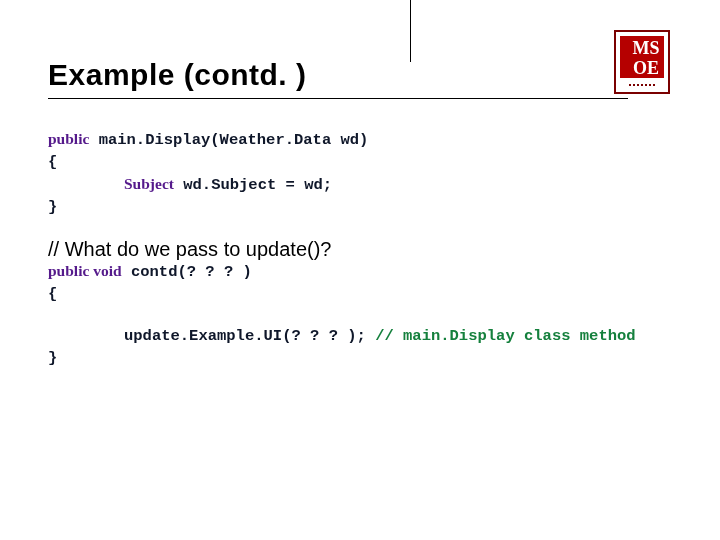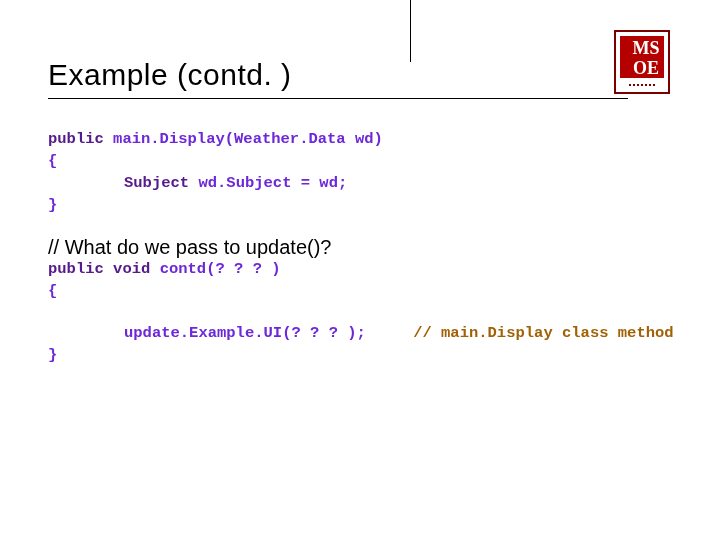--- a/index.html
+++ b/index.html
@@ -17,21 +17,21 @@
     left: 410px;
     width: 1px;
     height: 62px;
     background: #000;
   }
   .title {
     position: absolute;
     top: 58px;
     left: 48px;
     font-size: 30px;
-    font-weight: normal;
+    font-weight: bold;
     color: #000;
     letter-spacing: 0.5px;
   }
   .title-underline {
     position: absolute;
     top: 98px;
     left: 48px;
     width: 580px;
     height: 1px;
     background: #000;
@@ -74,24 +74,24 @@
   .dot { width:2px; height:2px; background:#7a0000; margin:0 1px; }
   .code-area {
     position: absolute;
     top: 128px;
     left: 48px;
     right: 40px;
     font-size: 15.5px;
     line-height: 22px;
   }
   .code-line { white-space: pre; font-family: 'Courier New', Courier, monospace; font-weight: bold; }
-  .kw { color: #551a8b; }
-  .txt { color: #6d28d9; }
+  .kw { color: #551a8b; font-family: Liberation Serif, serif; }
+  .txt { color: #0f172a; }
   .cm { color: #000; font-family: Arial, Helvetica, sans-serif; font-weight: normal; font-size: 20px; }
-  .grn { color: #a16207; margin-left: 38px; }
+  .grn { color: #15803d; }
   .indent1 { padding-left: 76px; }
   .gap { height: 20px; }
 </style>
 </head>
 <body>
 
 <div class="top-line"></div>
 
 <div class="title">Example (contd. )</div>
 <div class="title-underline"></div>

